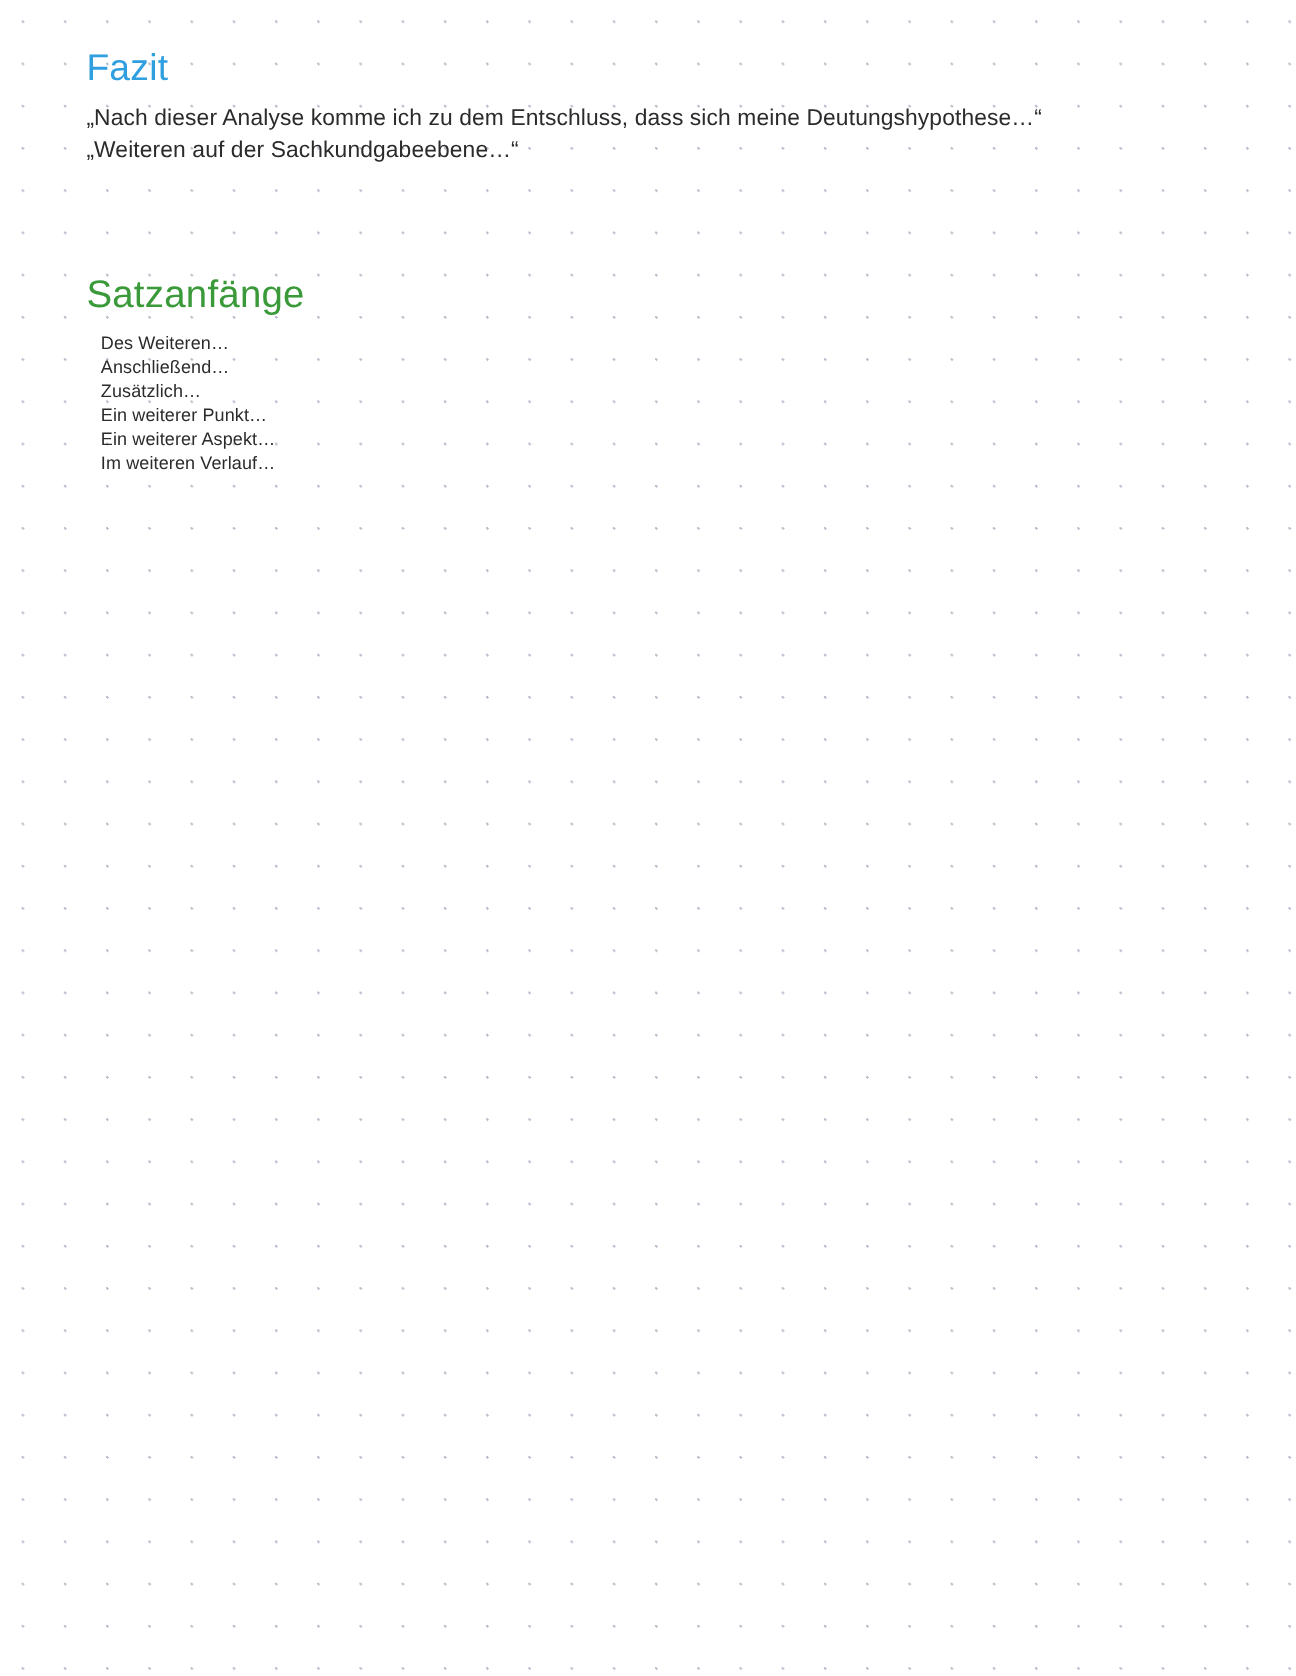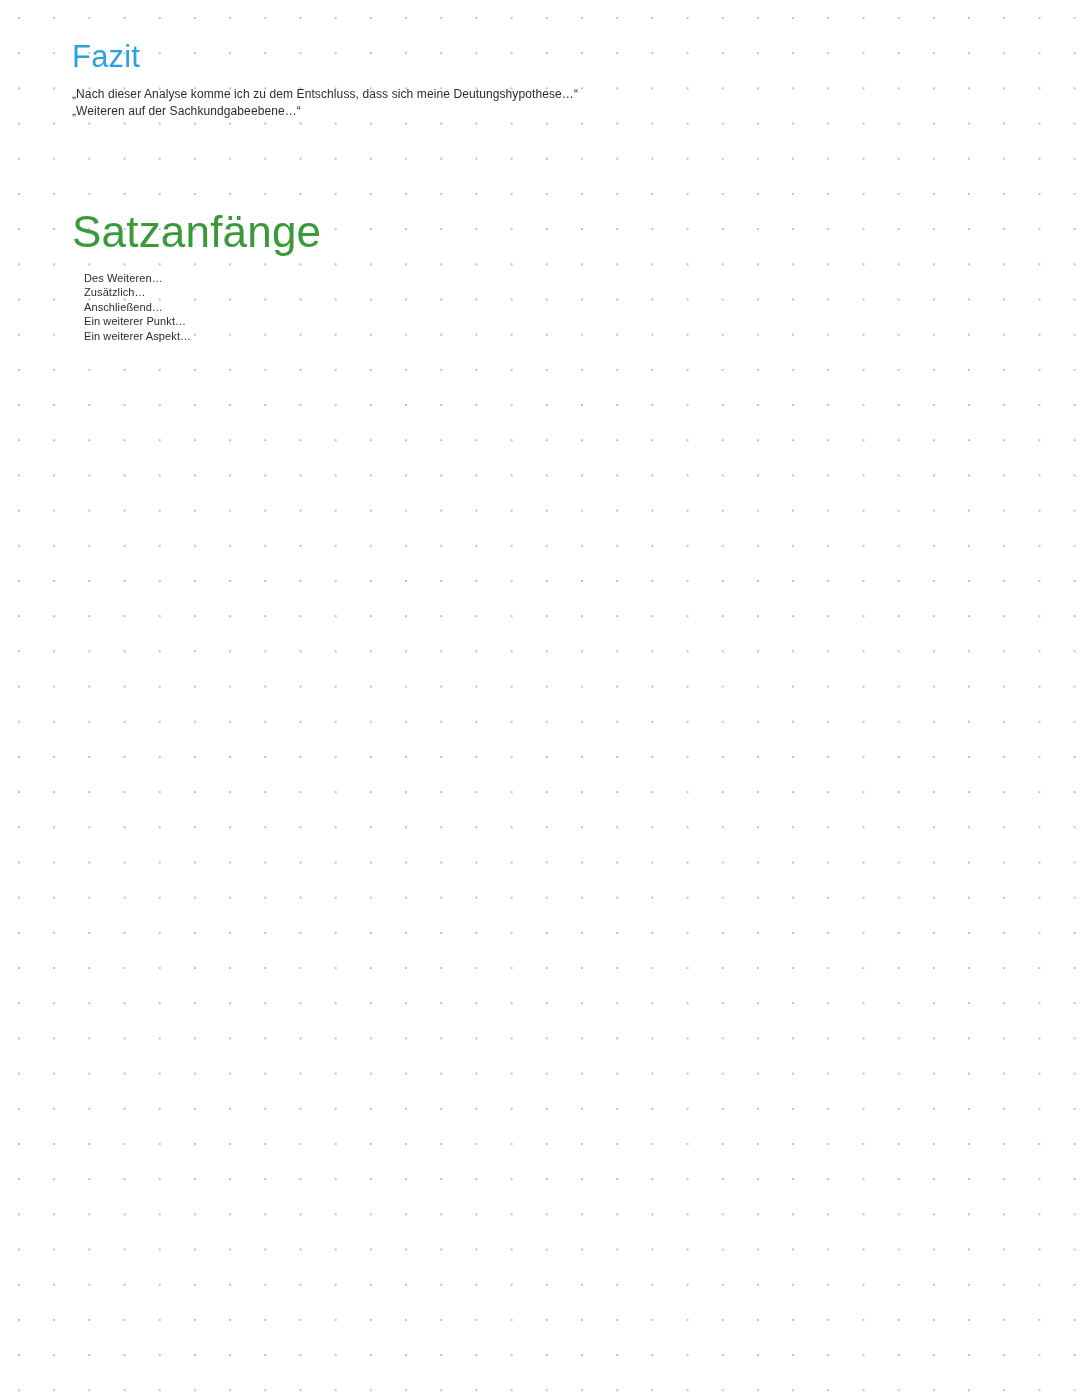--- a/index.html
+++ b/index.html
@@ -34,44 +34,44 @@
   }
   .heading-fazit {
     font-size: 31px;
     line-height: 1.1;
     color: #2f9fe0;
     font-weight: 400;
     margin: 0 0 12px 0;
     letter-spacing: 0.2px;
   }
   .para {
-    font-size: 12px;
+    font-size: 19px;
     line-height: 1.42;
     color: #2b2b2b;
     margin: 0;
     letter-spacing: 0.1px;
   }
   .heading-satz {
-    font-size: 44px;
+    font-size: 32px;
     line-height: 1.1;
     color: #3a9a3a;
     font-weight: 400;
     margin: 0 0 14px 0;
     letter-spacing: 0.2px;
   }
   .spacer-1 {
     height: 88px;
   }
   .list {
     list-style: none;
     margin: 0;
     padding: 0 0 0 12px;
   }
   .list li {
-    font-size: 11px;
+    font-size: 15px;
     line-height: 1.33;
     color: #2b2b2b;
     margin: 0;
     letter-spacing: 0.1px;
   }
 </style>
 </head>
 <body>
 
 <div class="page">
@@ -82,21 +82,22 @@
       <p class="para">„Nach dieser Analyse komme ich zu dem Entschluss, dass sich meine Deutungshypothese…“</p>
       <p class="para">„Weiteren auf der Sachkundgabeebene…“</p>
     </div>
 
     <div class="spacer-1"></div>
 
     <div class="section">
       <h1 class="heading-satz">Satzanfänge</h1>
       <ul class="list">
         <li>Des Weiteren…</li>
+        <li>Anschließend…</li>
         <li>Zusätzlich…</li>
-        <li>Anschließend…</li>
         <li>Ein weiterer Punkt…</li>
         <li>Ein weiterer Aspekt…</li>
+        <li>Im weiteren Verlauf…</li>
       </ul>
     </div>
 
   </div>
 </div>
 
 </body></html>

